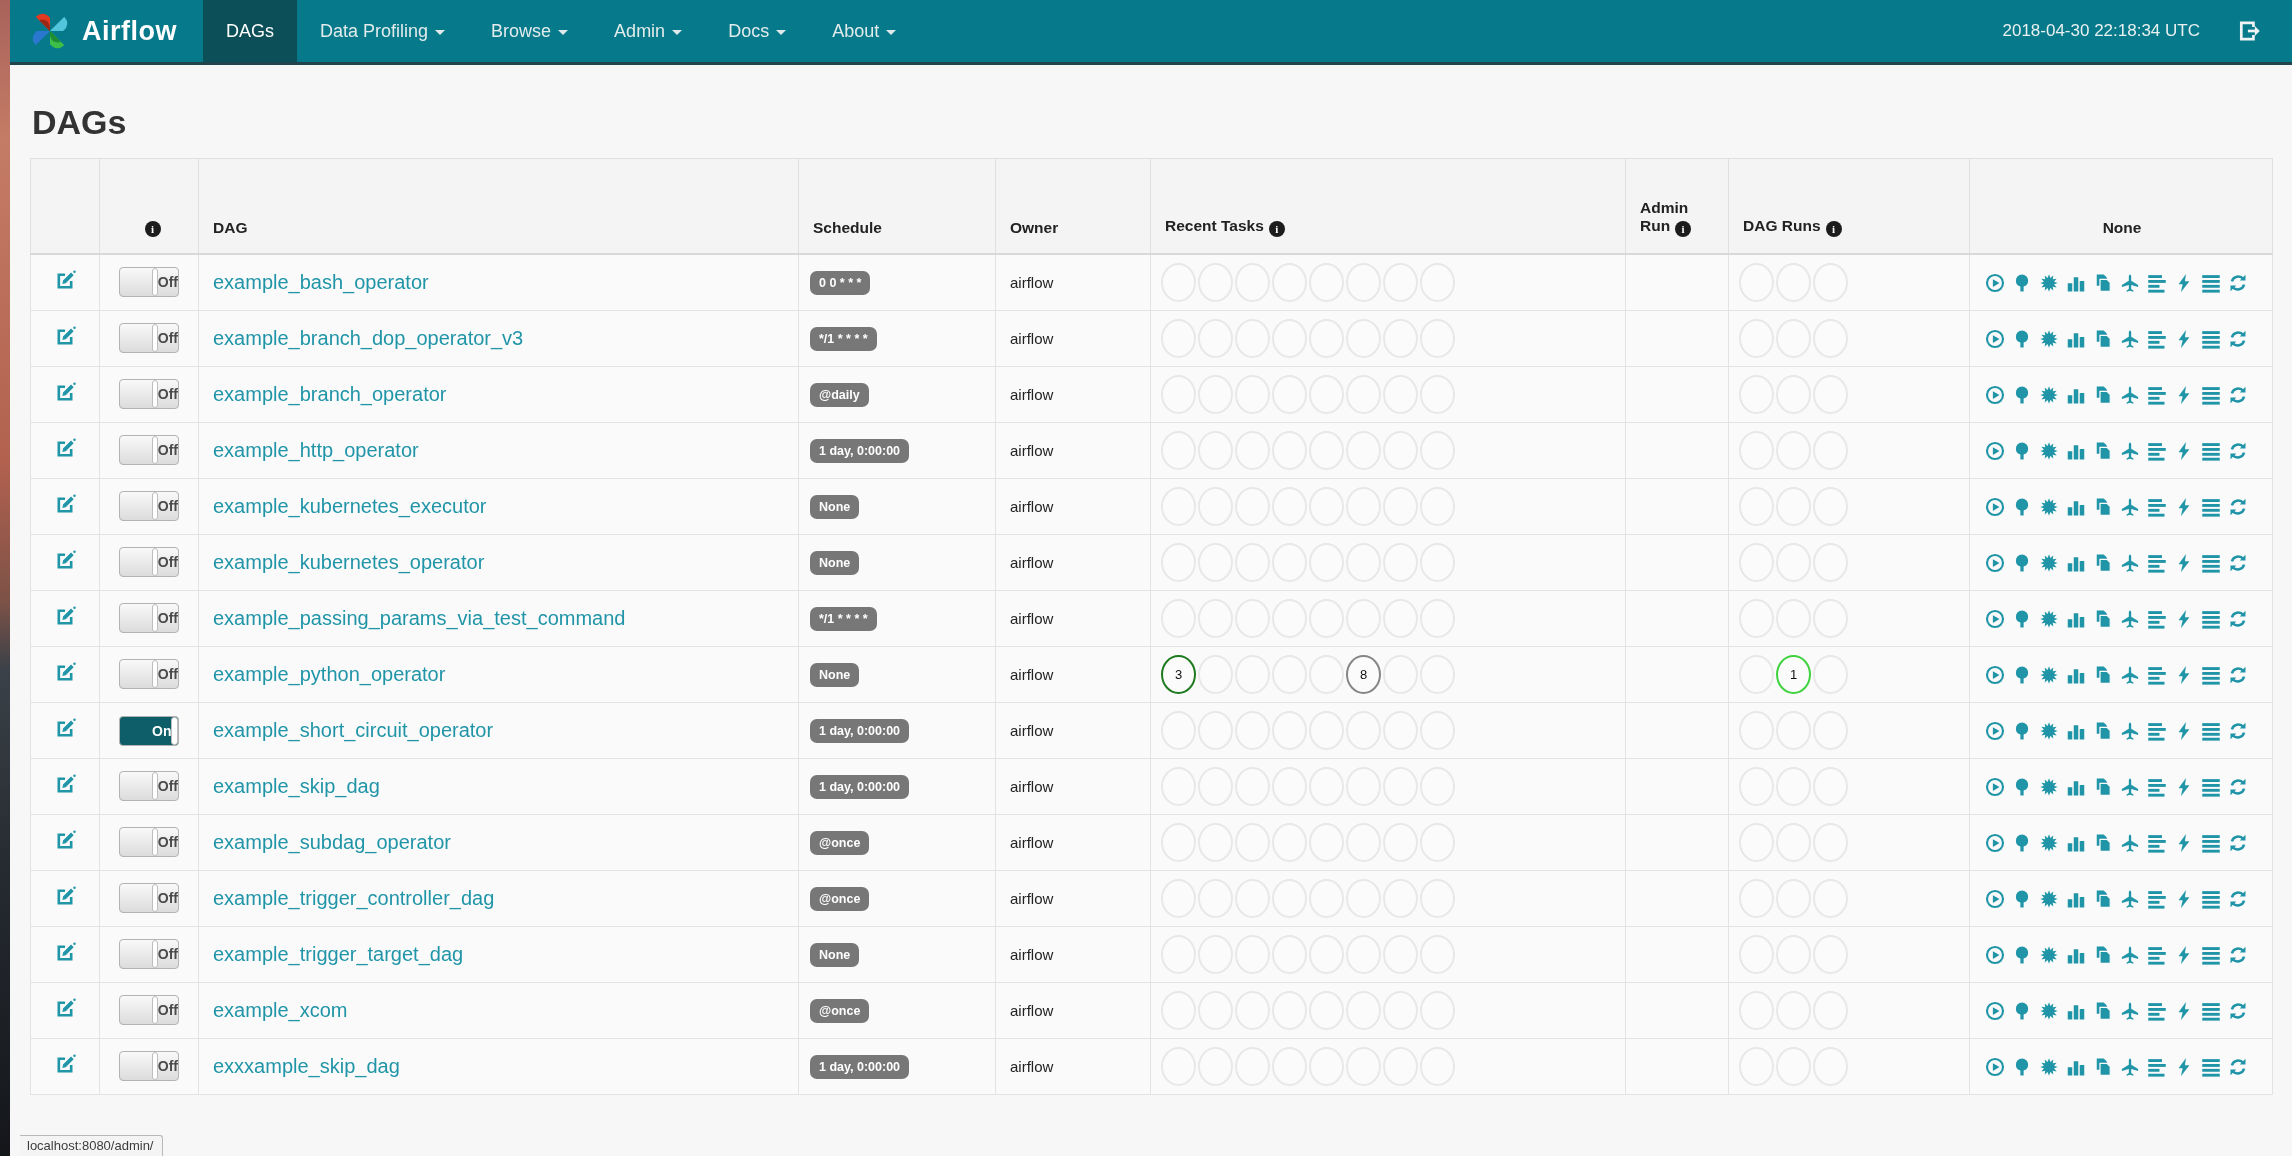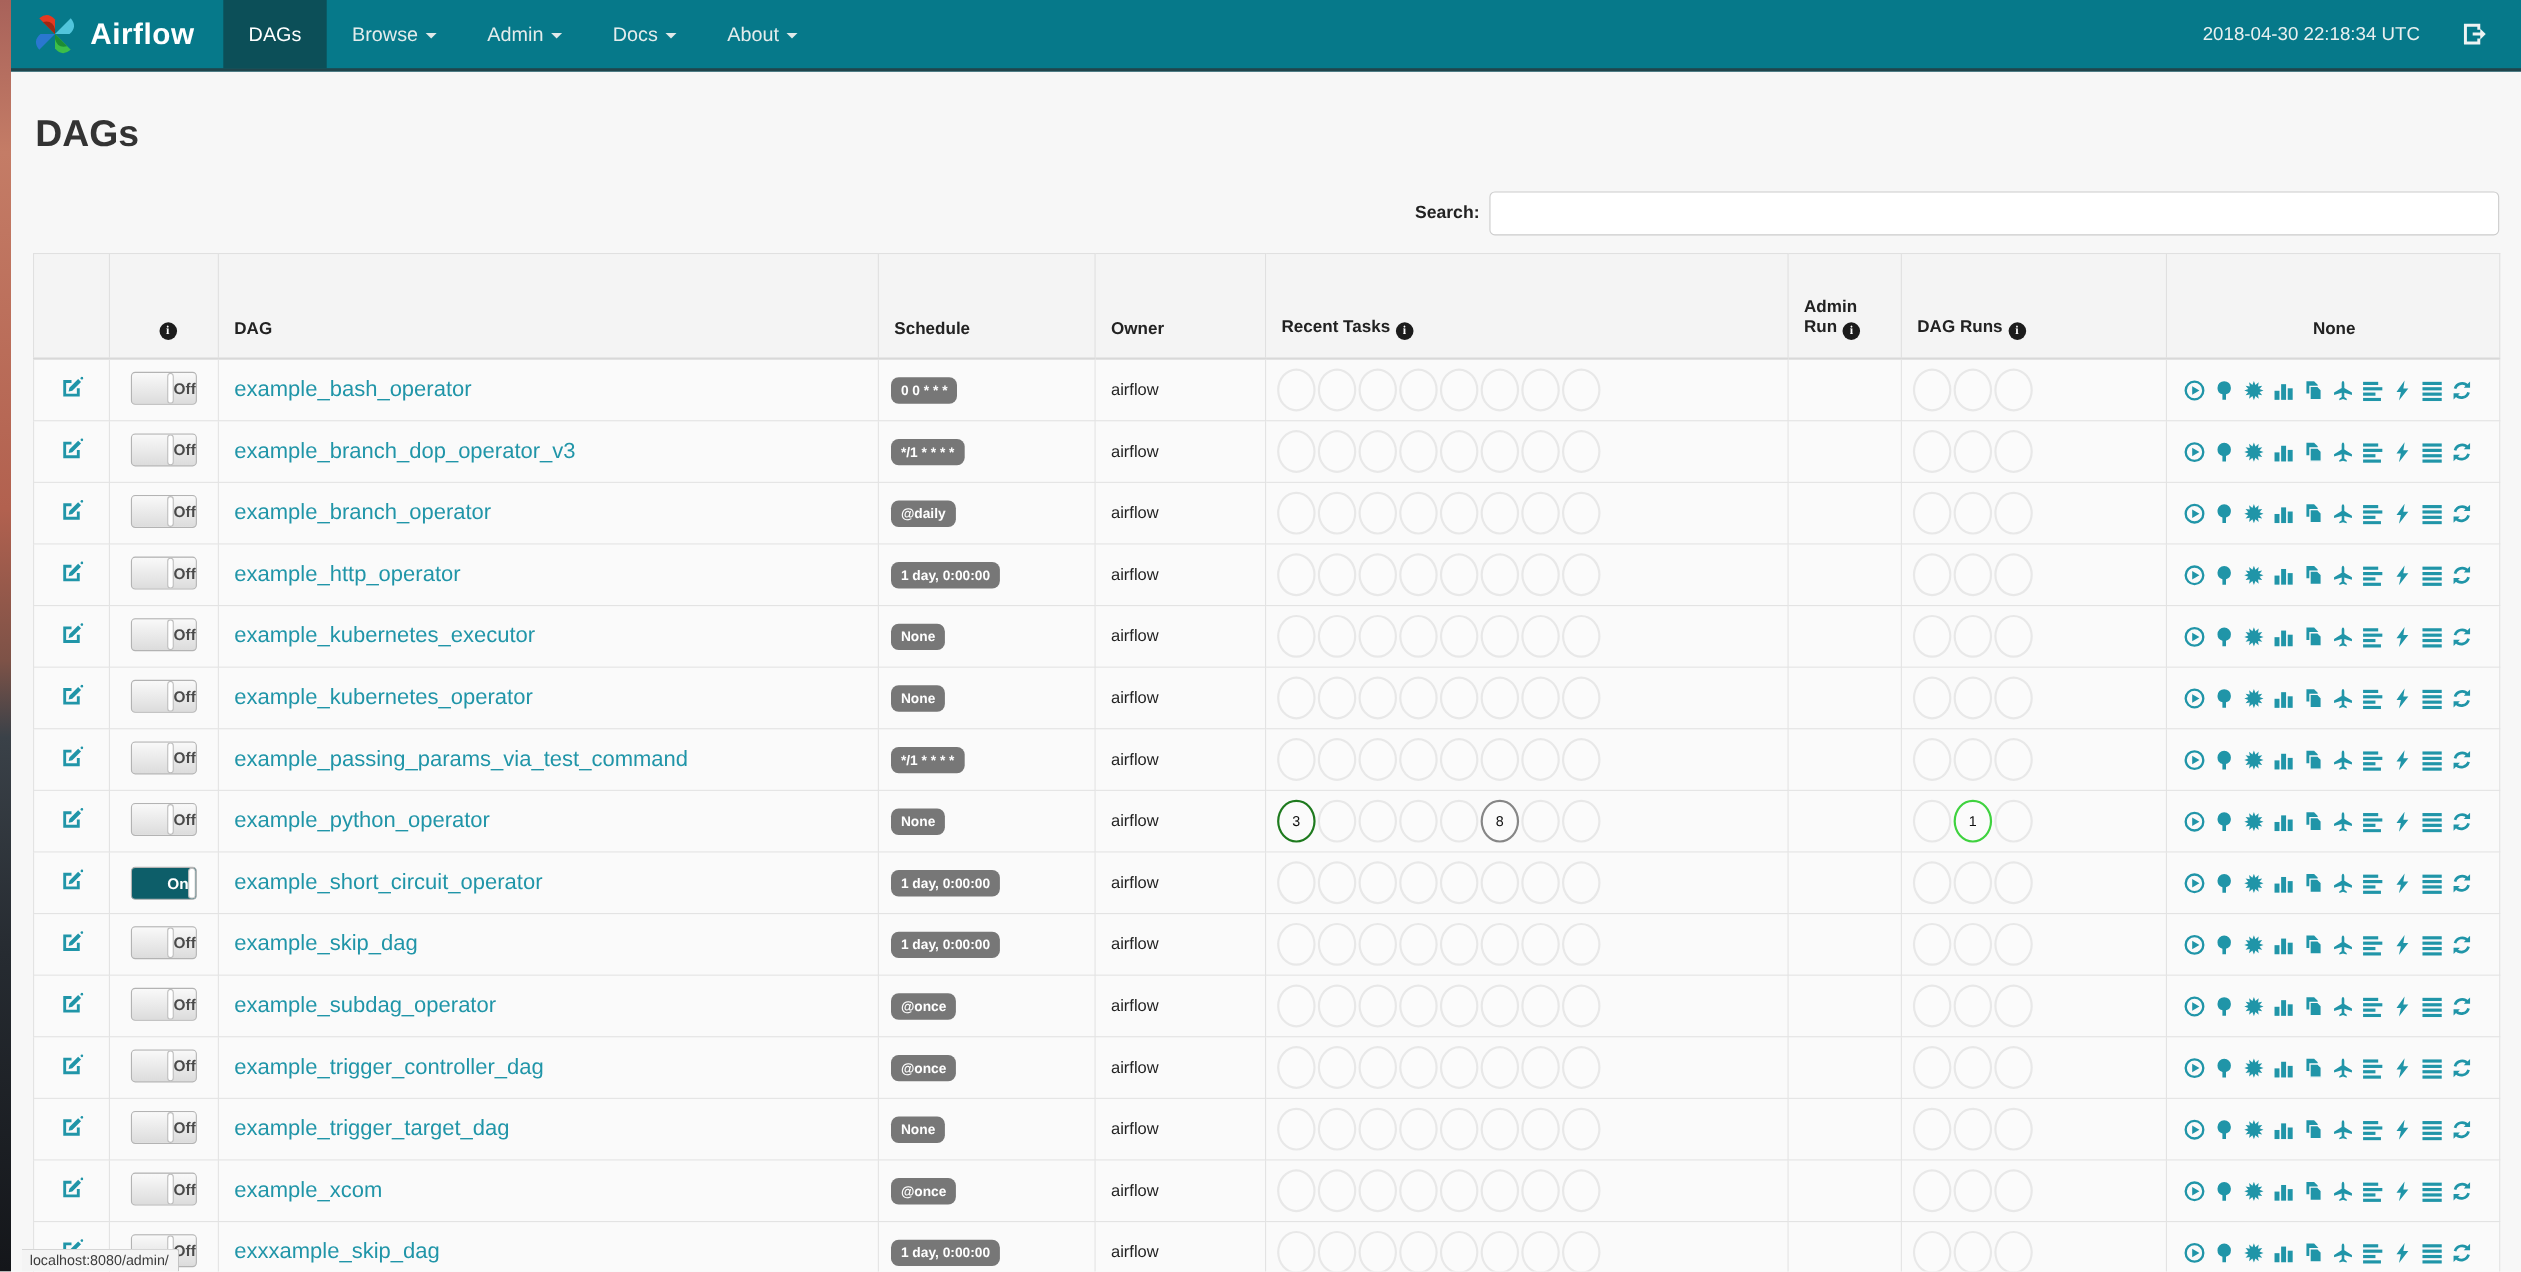--- a/index.html
+++ b/index.html
@@ -178,20 +178,24 @@
       <svg class="brand-logo">
           <use href="#sym-pinwheel"></use>
         </svg>
       <span class="brand-name">Airflow</span>
     </div>
     <div class="nav-items">
       <div class="nav-item active">
         <span>DAGs</span>
       </div>
       <div class="nav-item">
+        <span>Data Profiling</span>
+        <span class="caret"></span>
+      </div>
+      <div class="nav-item">
         <span>Browse</span>
         <span class="caret"></span>
       </div>
       <div class="nav-item">
         <span>Admin</span>
         <span class="caret"></span>
       </div>
       <div class="nav-item">
         <span>Docs</span>
         <span class="caret"></span>
@@ -205,24 +209,20 @@
       <span class="clock">2018-04-30 22:18:34 UTC</span>
       <svg class="logout">
           <use href="#sym-logout"></use>
         </svg>
     </div>
   </div>
 
   <div class="content">
     <div class="page-title">DAGs</div>
 
-    <div class="search-row">
-      <span class="search-label">Search:</span>
-      <input class="search-input" type="text" value="" style="">
-    </div>
 
     <table class="dags">
       <colgroup>
         <col class="c1">
           <col class="c2">
           <col class="c3">
           <col class="c4">
           <col class="c5">
         <col class="c6">
           <col class="c7">

